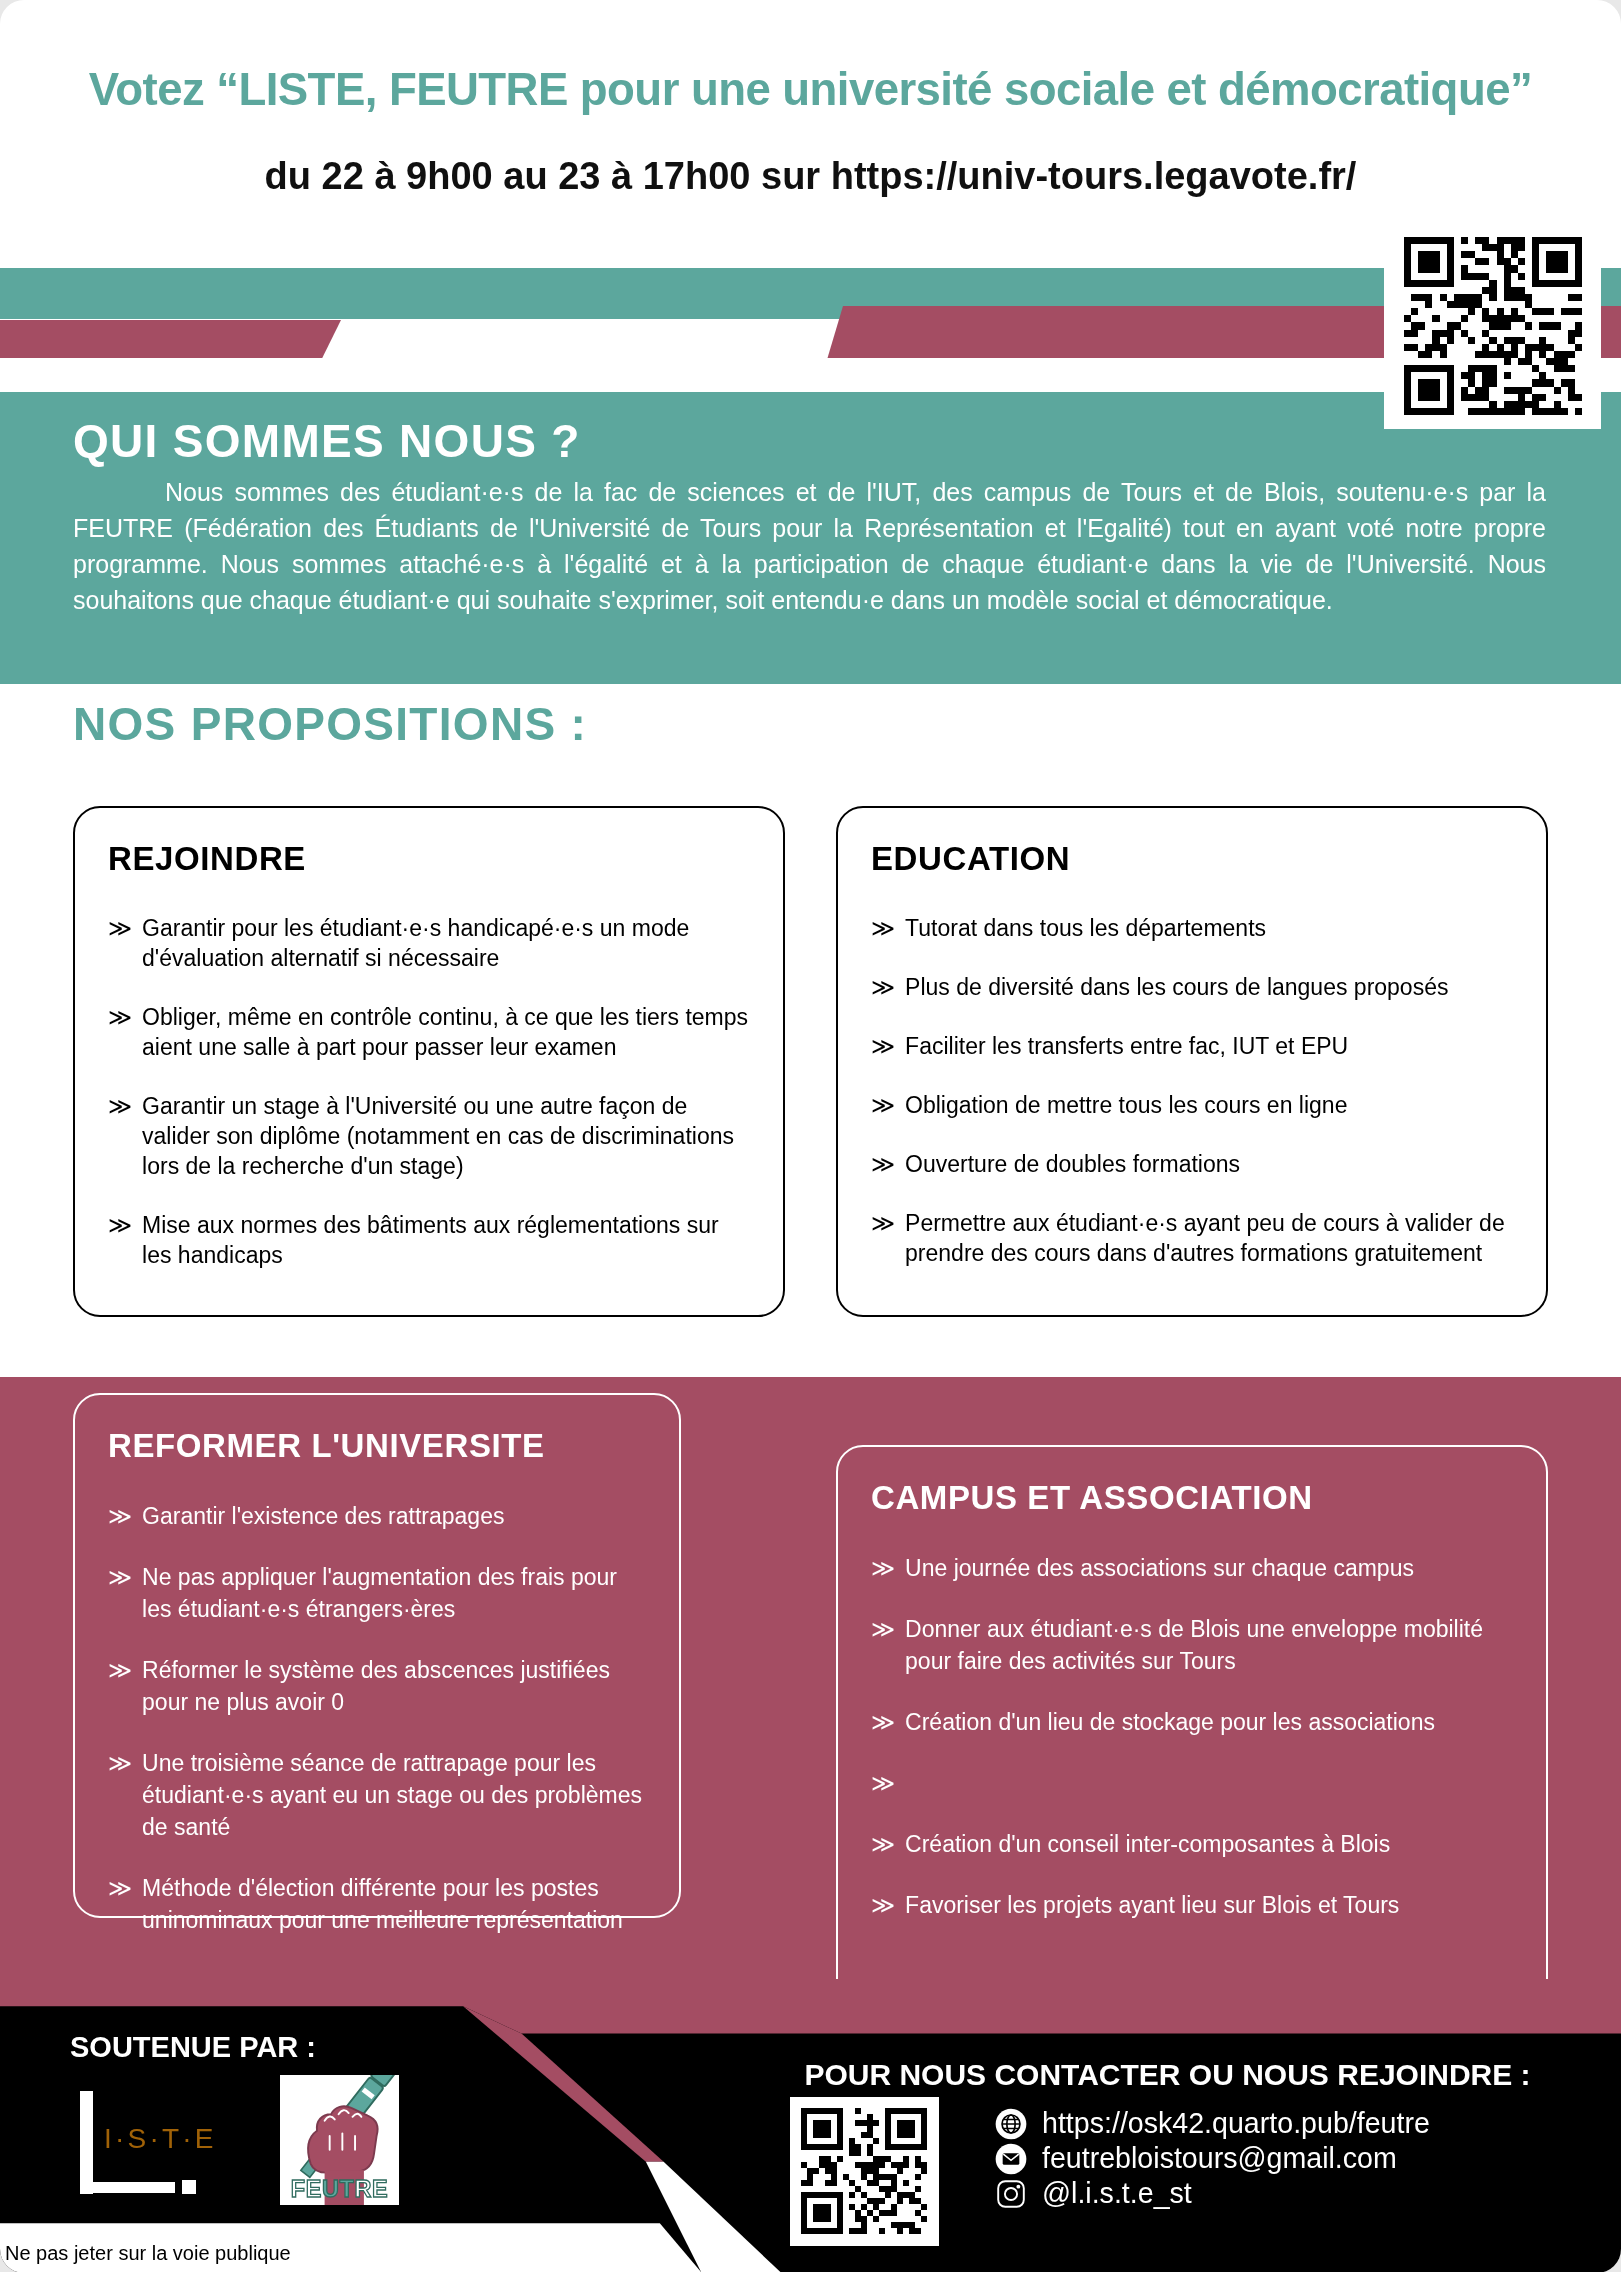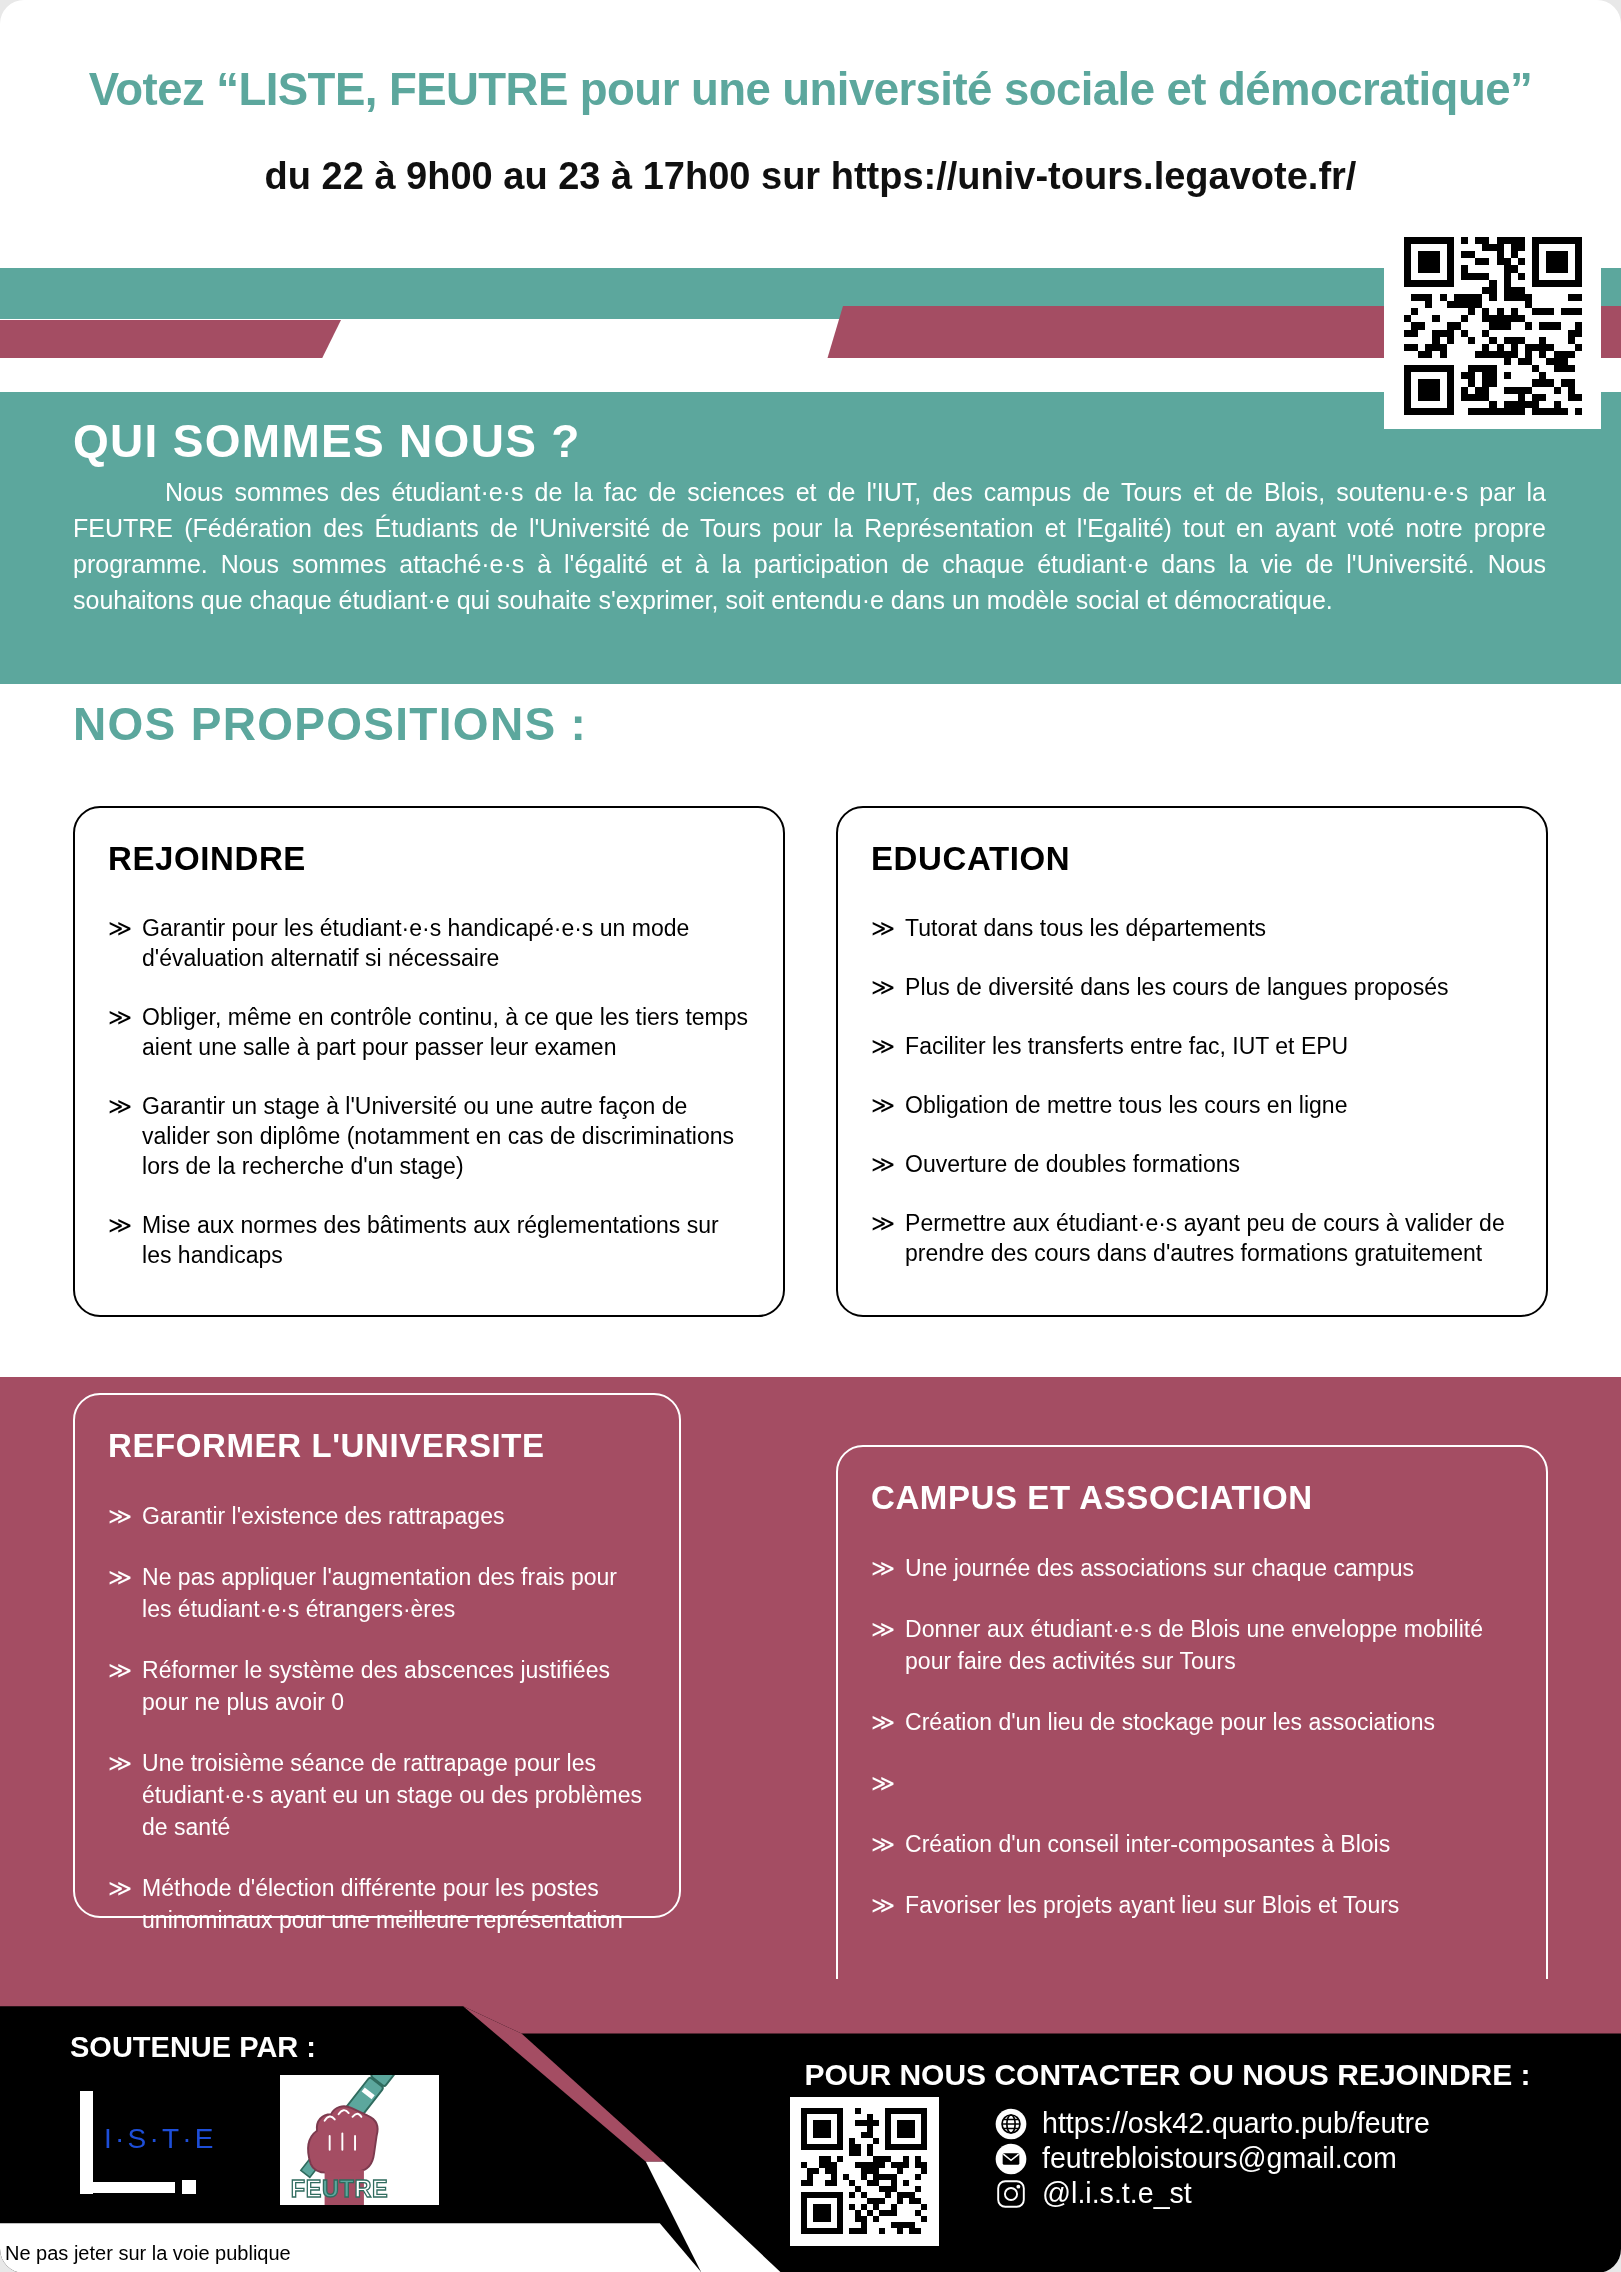--- a/index.html
+++ b/index.html
@@ -62,22 +62,22 @@
   .maroon-section{position:absolute;left:0;right:0;top:1377px;height:603px;background:var(--maroon);}
 
   
   .bottom-strip{position:absolute;left:0;top:1979px;width:1621px;height:293px;}
   .bottom-strip .decor{position:absolute;left:0;top:0;width:1621px;height:293px;}
   .soutenue{position:absolute;left:70px;top:52px;font-size:29px;font-weight:800;color:#fff;white-space:nowrap;}
   .liste-logo{position:absolute;left:75px;top:107px;width:133px;height:121px;}
   .l-bar{position:absolute;left:5px;top:5px;width:13.3px;height:103px;background:#fff;}
   .l-foot{position:absolute;left:5px;top:96px;width:95px;height:11.4px;background:#fff;}
   .l-dot{position:absolute;left:107px;top:94px;width:14px;height:14px;background:#fff;}
-  .l-letters{position:absolute;left:29px;top:37px;font-size:28px;color:#1d4ed8;letter-spacing:3.2px;white-space:nowrap;}
-  .feutre-logo{position:absolute;left:280px;top:96px;width:119px;height:130px;background:#fff;padding-left:40px;}
+  .l-letters{position:absolute;left:29px;top:37px;font-size:28px;color:#a16207;letter-spacing:3.2px;white-space:nowrap;}
+  .feutre-logo{position:absolute;left:280px;top:96px;width:119px;height:130px;background:#fff;}
   .feutre-logo svg{position:absolute;left:0;top:0;width:119px;height:130px;}
   .contact-heading{position:absolute;left:749px;width:837px;top:79px;text-align:center;
     font-size:30px;font-weight:800;color:#fff;white-space:nowrap;}
   .contact-rows{position:absolute;left:995px;top:128px;display:flex;flex-direction:column;gap:2px;}
   .contact-row{display:flex;align-items:center;gap:15px;height:33px;}
   .contact-row .cicon{width:32px;height:32px;flex:0 0 auto;}
   .contact-row .ctext{font-size:28.6px;color:#fff;white-space:nowrap;}
   .note{position:absolute;left:5px;top:263px;font-size:20px;color:#000;white-space:nowrap;}
 </style>
 </head>

